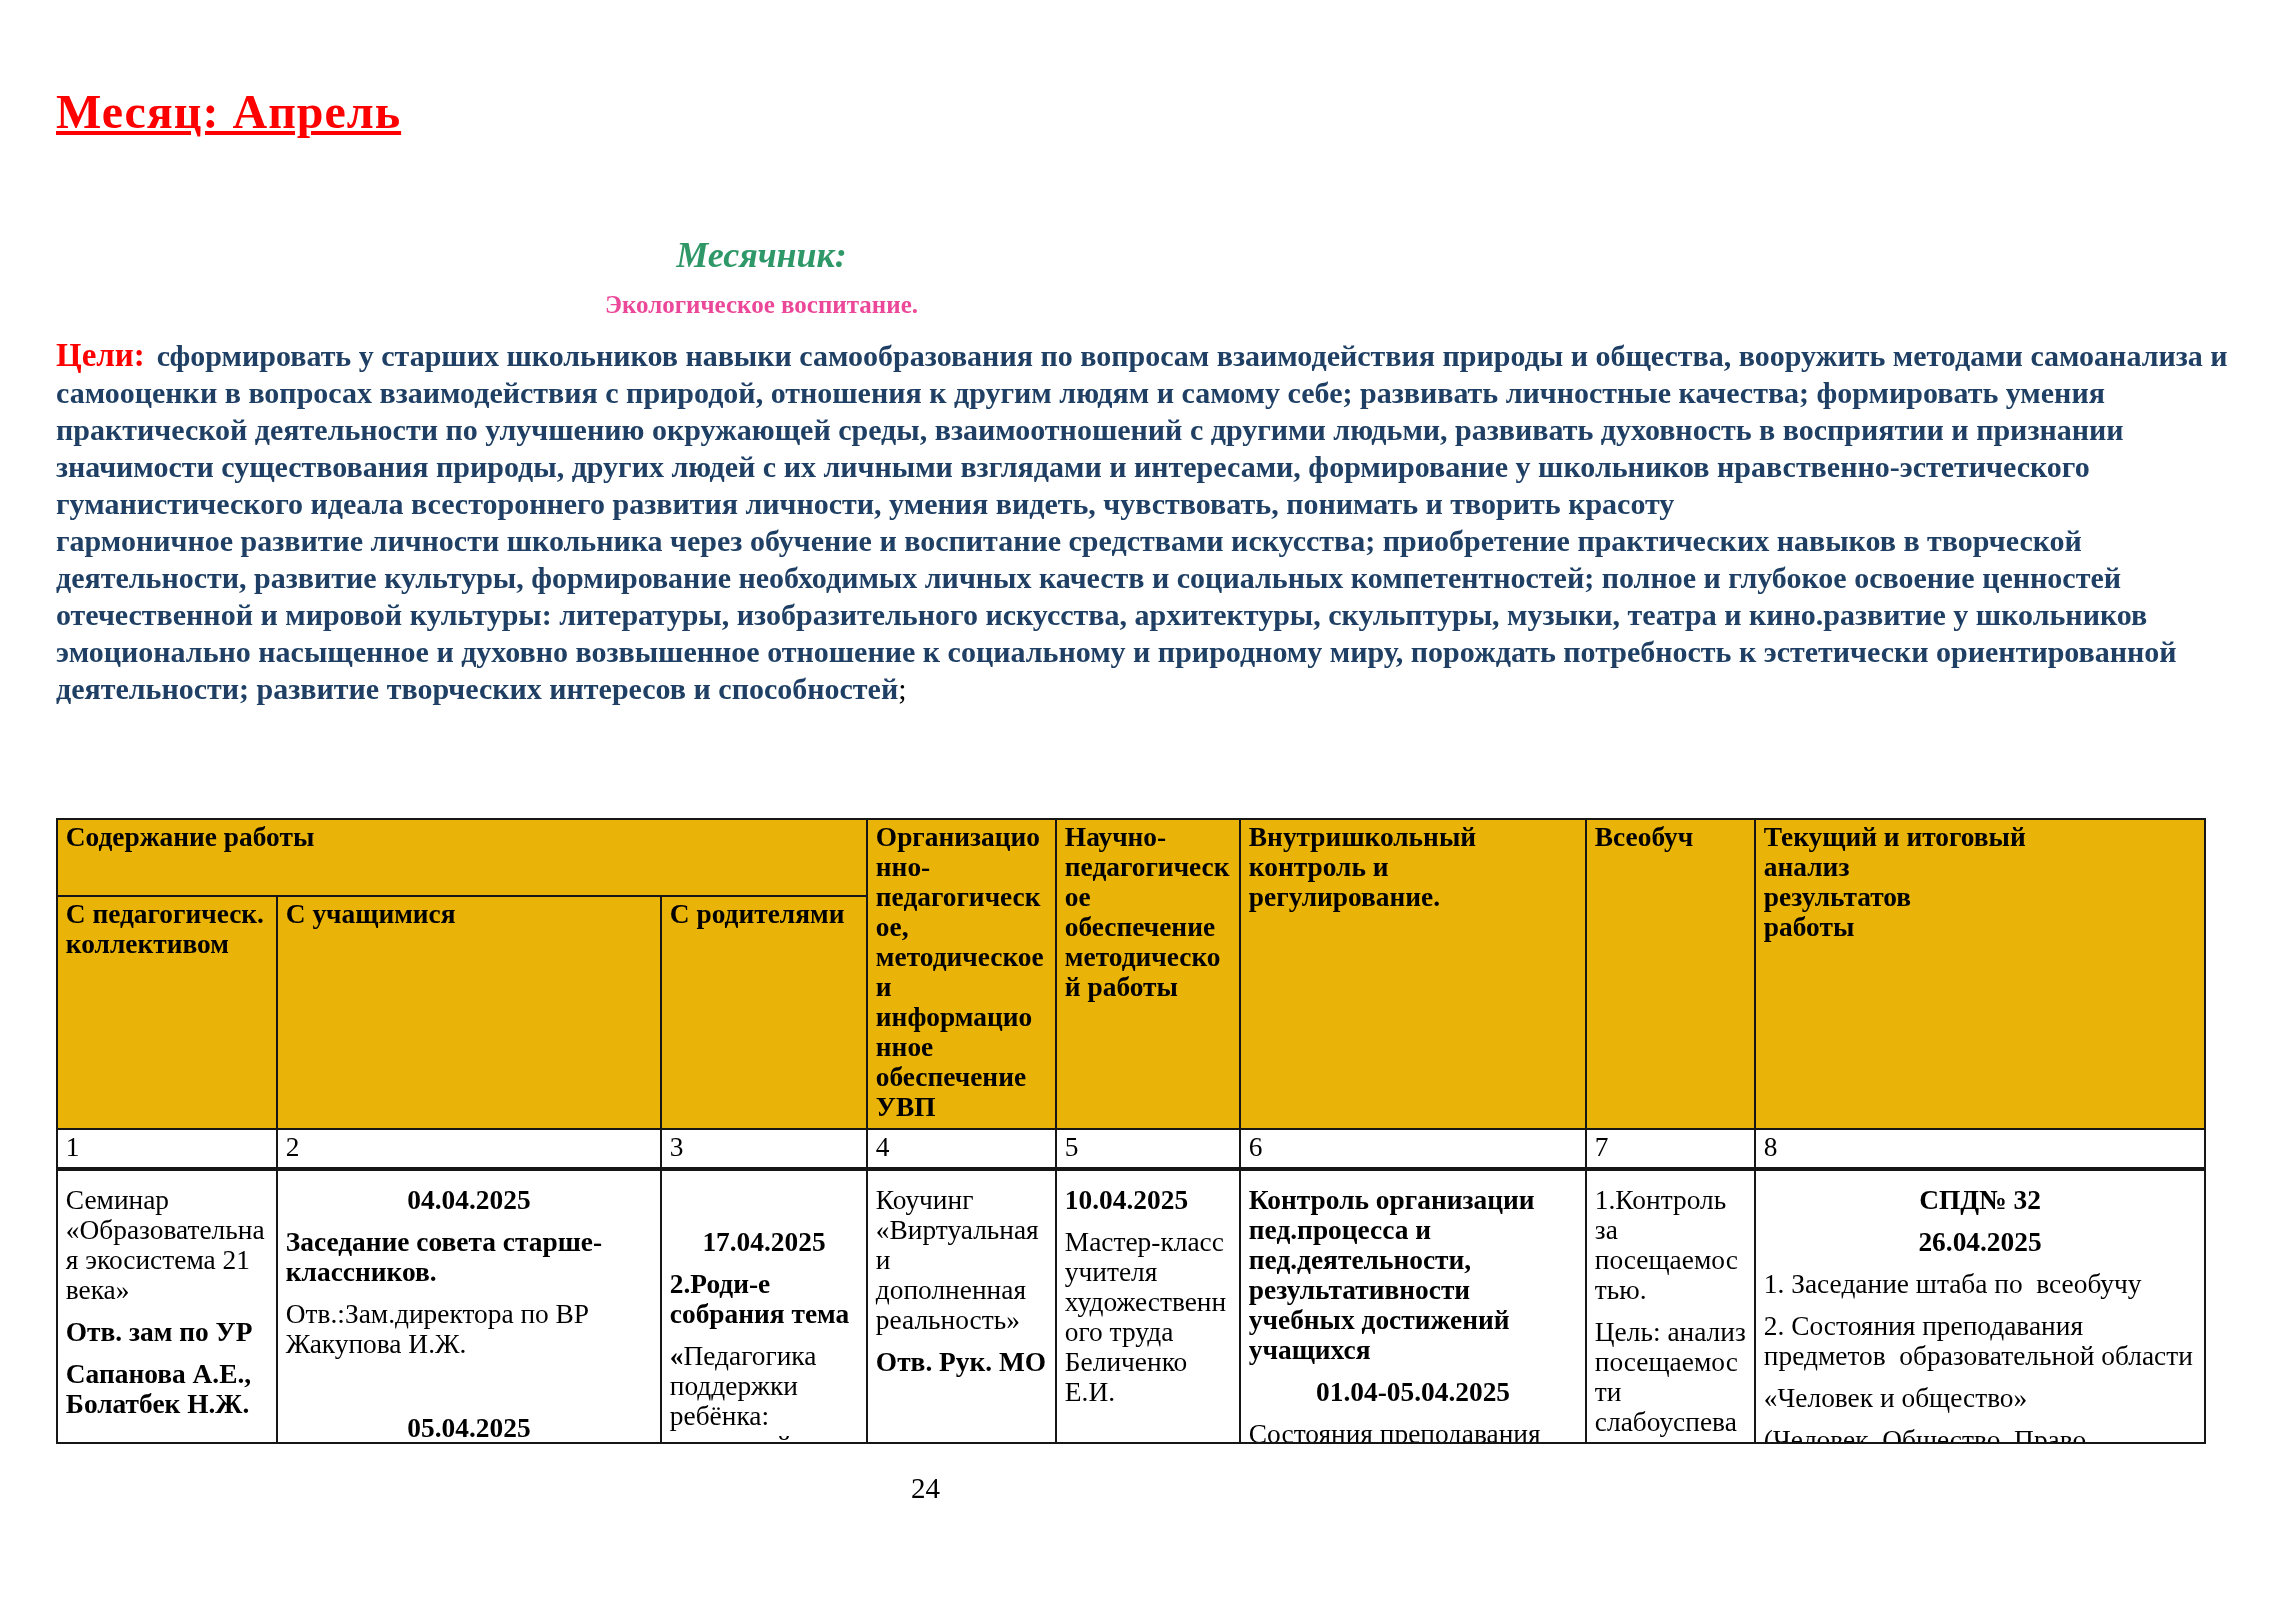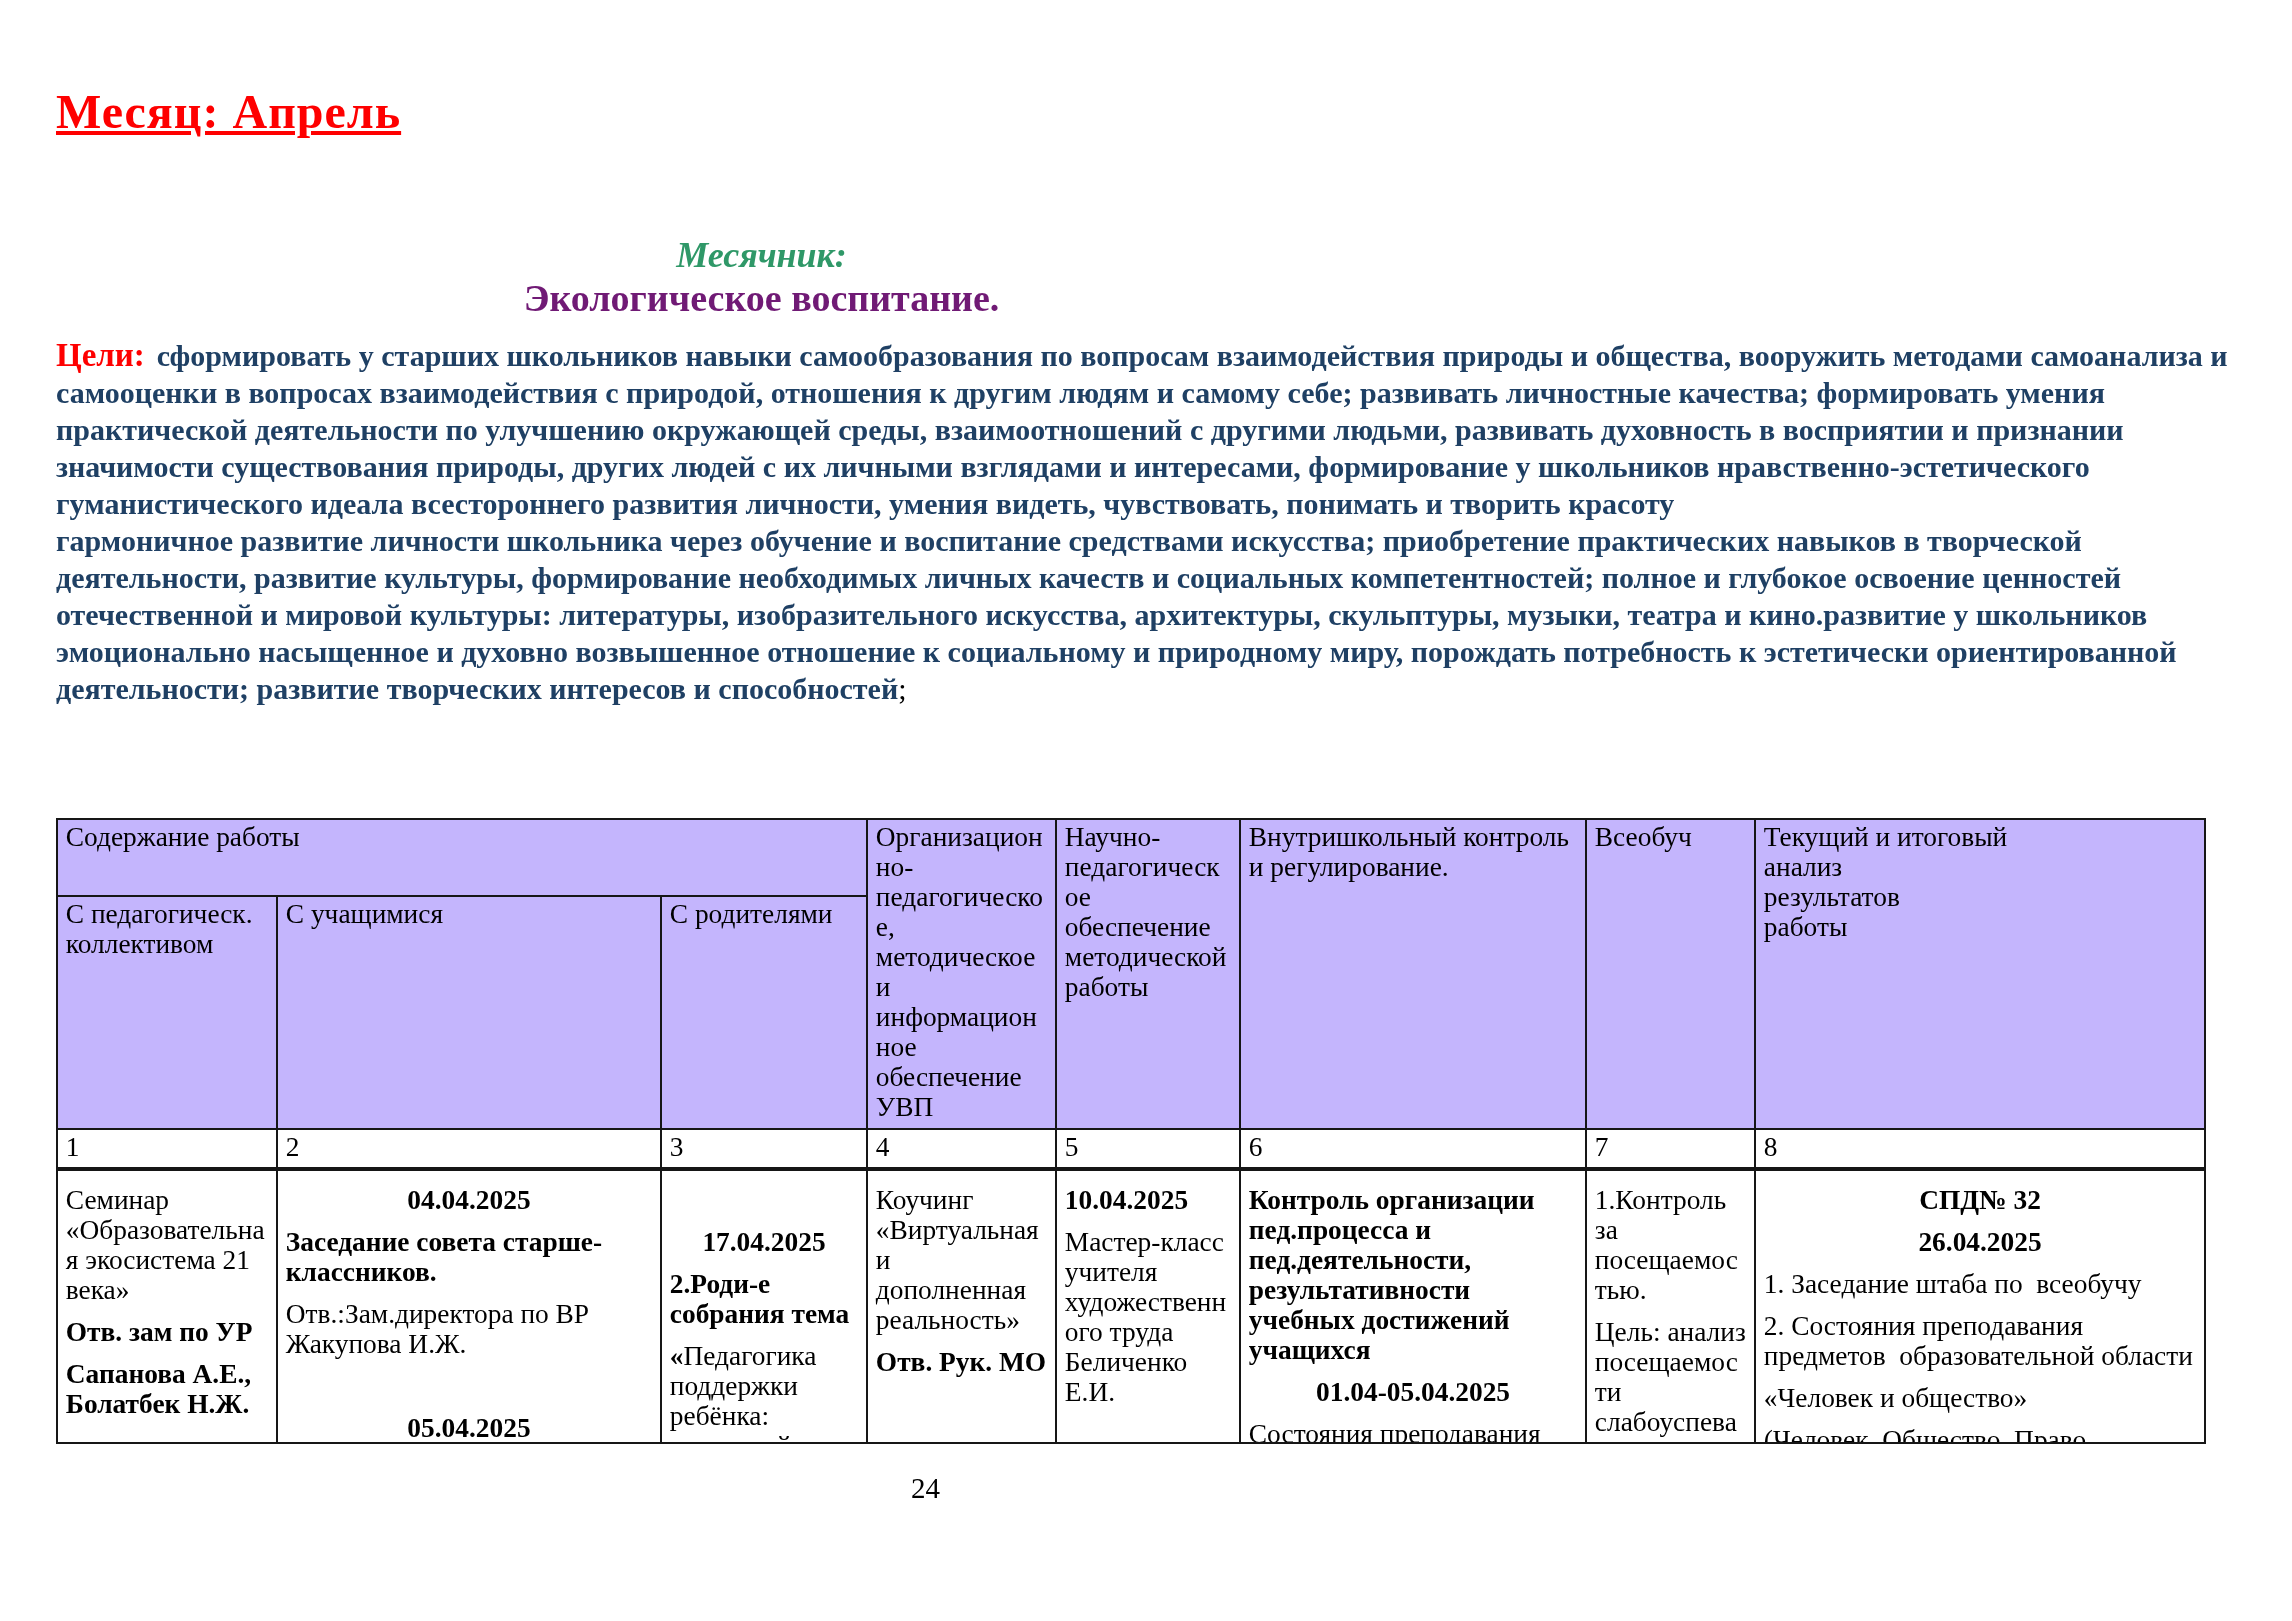--- a/index.html
+++ b/index.html
@@ -7,37 +7,37 @@
     width:2293px;height:1621px;background:#ffffff;position:relative;
     font-family:"Liberation Serif", serif;color:#000;
   }
   .page{position:absolute;inset:0;}
   .doc-title{
     position:absolute;left:56px;top:84px;margin:0;
     font-size:48px;font-weight:bold;color:#fe0000;letter-spacing:1px;text-decoration:underline;
   }
   .subtitle{position:absolute;left:0;top:186px;width:1523px;text-align:center;}
   .subtitle-label{font-size:36px;font-weight:bold;font-style:italic;color:#2f9868;margin-top:48px;}
-  .subtitle-value{font-size:38px;font-weight:bold;color:#701a75;margin-top:0;}
+  .subtitle-value{font-size:25px;font-weight:bold;color:#ec4899;margin-top:15px;}
   .goals{
     position:absolute;left:56px;top:337px;width:2186px;margin:0;
     font-size:30px;line-height:37px;font-weight:bold;color:#1f4064;
   }
   .goals-label{color:#fe0000;font-size:33px;margin-right:11.8px;}
   .goals-tail{color:#000;font-weight:normal;}
   table.plan{
     position:absolute;left:56px;top:818px;width:2148px;
     border-collapse:collapse;table-layout:fixed;
   }
   table.plan th, table.plan td{
     border:2px solid #161616;vertical-align:top;text-align:left;
     padding:2px 7.8px;font-size:27.4px;line-height:30px;
     white-space:pre-wrap;overflow-wrap:break-word;word-wrap:break-word;
   }
-  table.plan thead th{background:#c4b5fd;font-weight:normal;}
+  table.plan thead th{background:#eab308;font-weight:bold;}
   th.group-header{text-align:center;height:71px;}
   tr.subrow th{height:227px;}
   tr.numrow td{height:33px;font-weight:normal;border-bottom-width:4.9px;}
   tr.bodyrow td{padding:0;}
   .clip{height:267px;overflow:hidden;padding:2px 7.8px;}
   .blk{min-height:9.8px;margin-top:12px;}
   .blk.b{font-weight:bold;}
   .blk.c{text-align:center;}
   .page-number{
     position:absolute;left:0;top:1472px;width:1851px;

